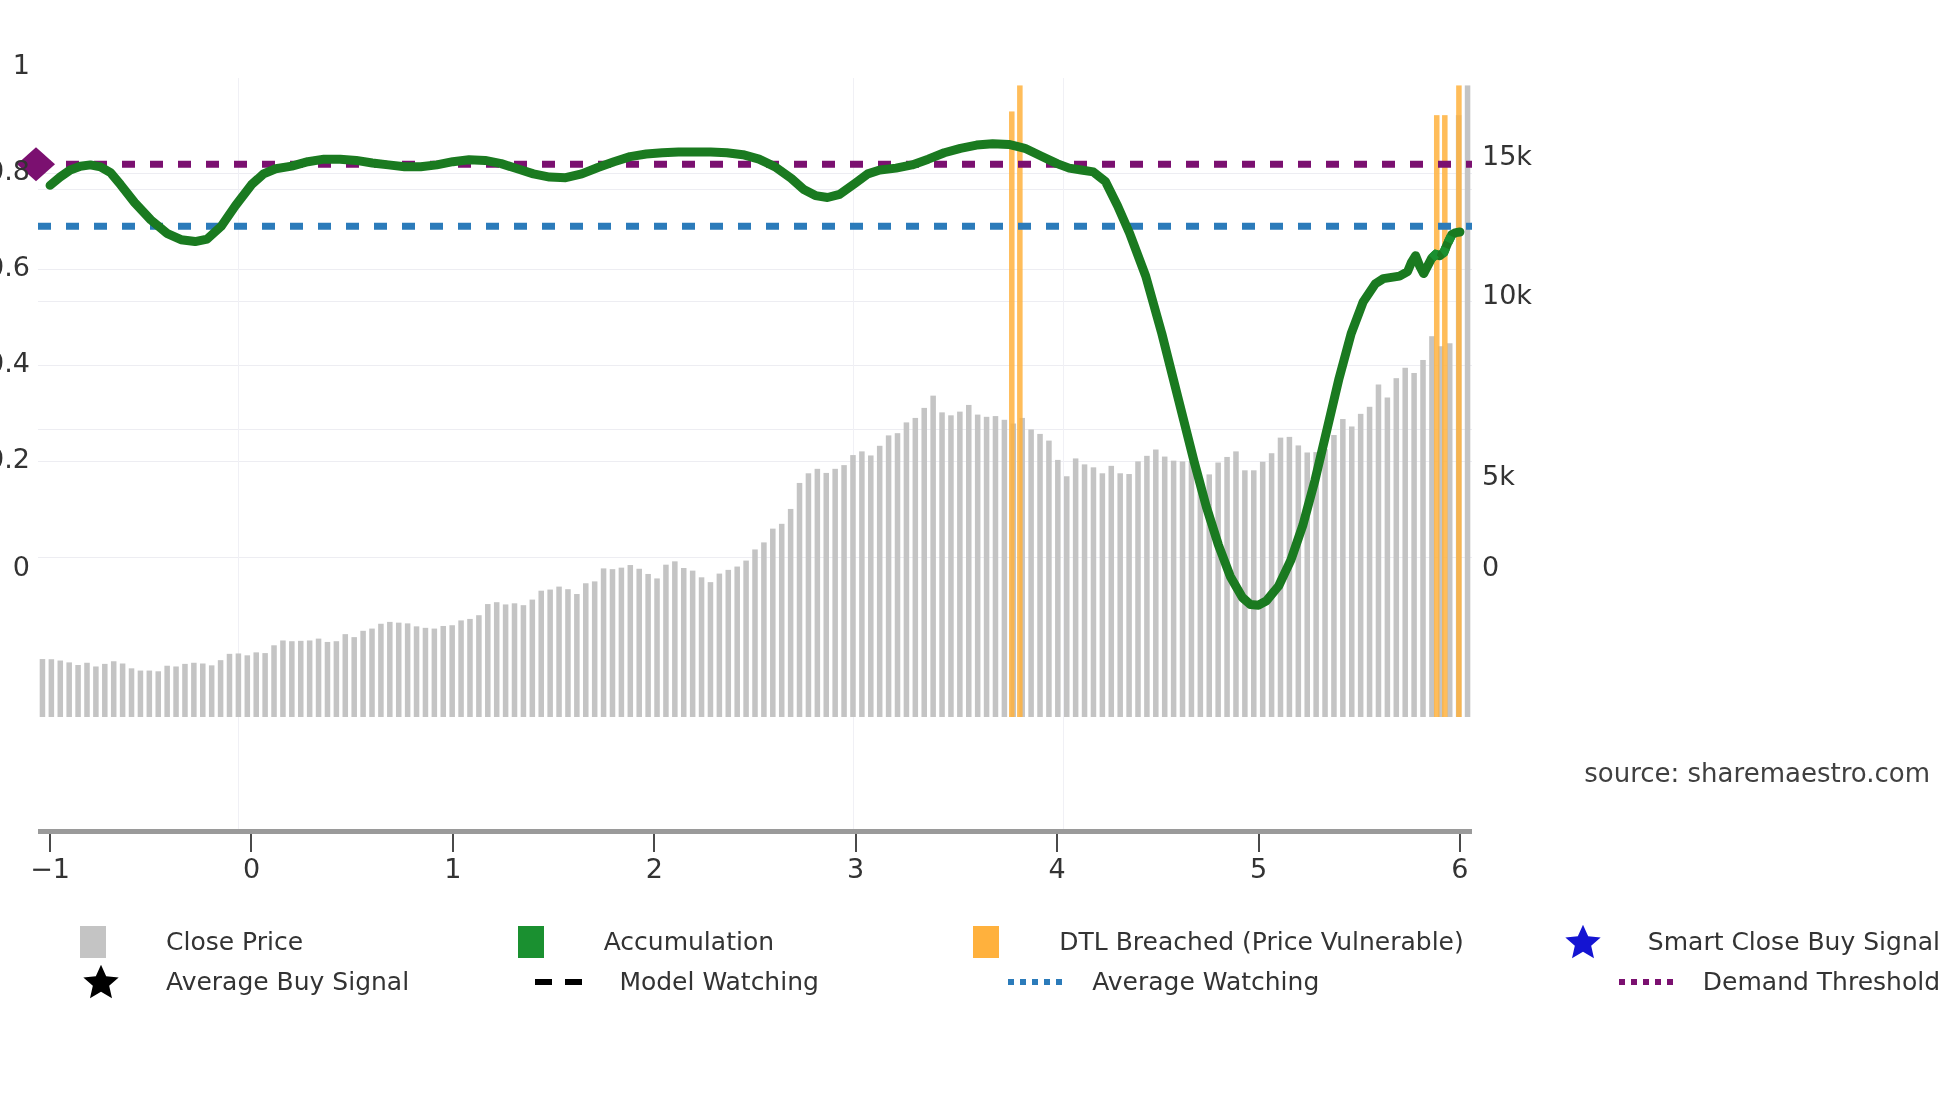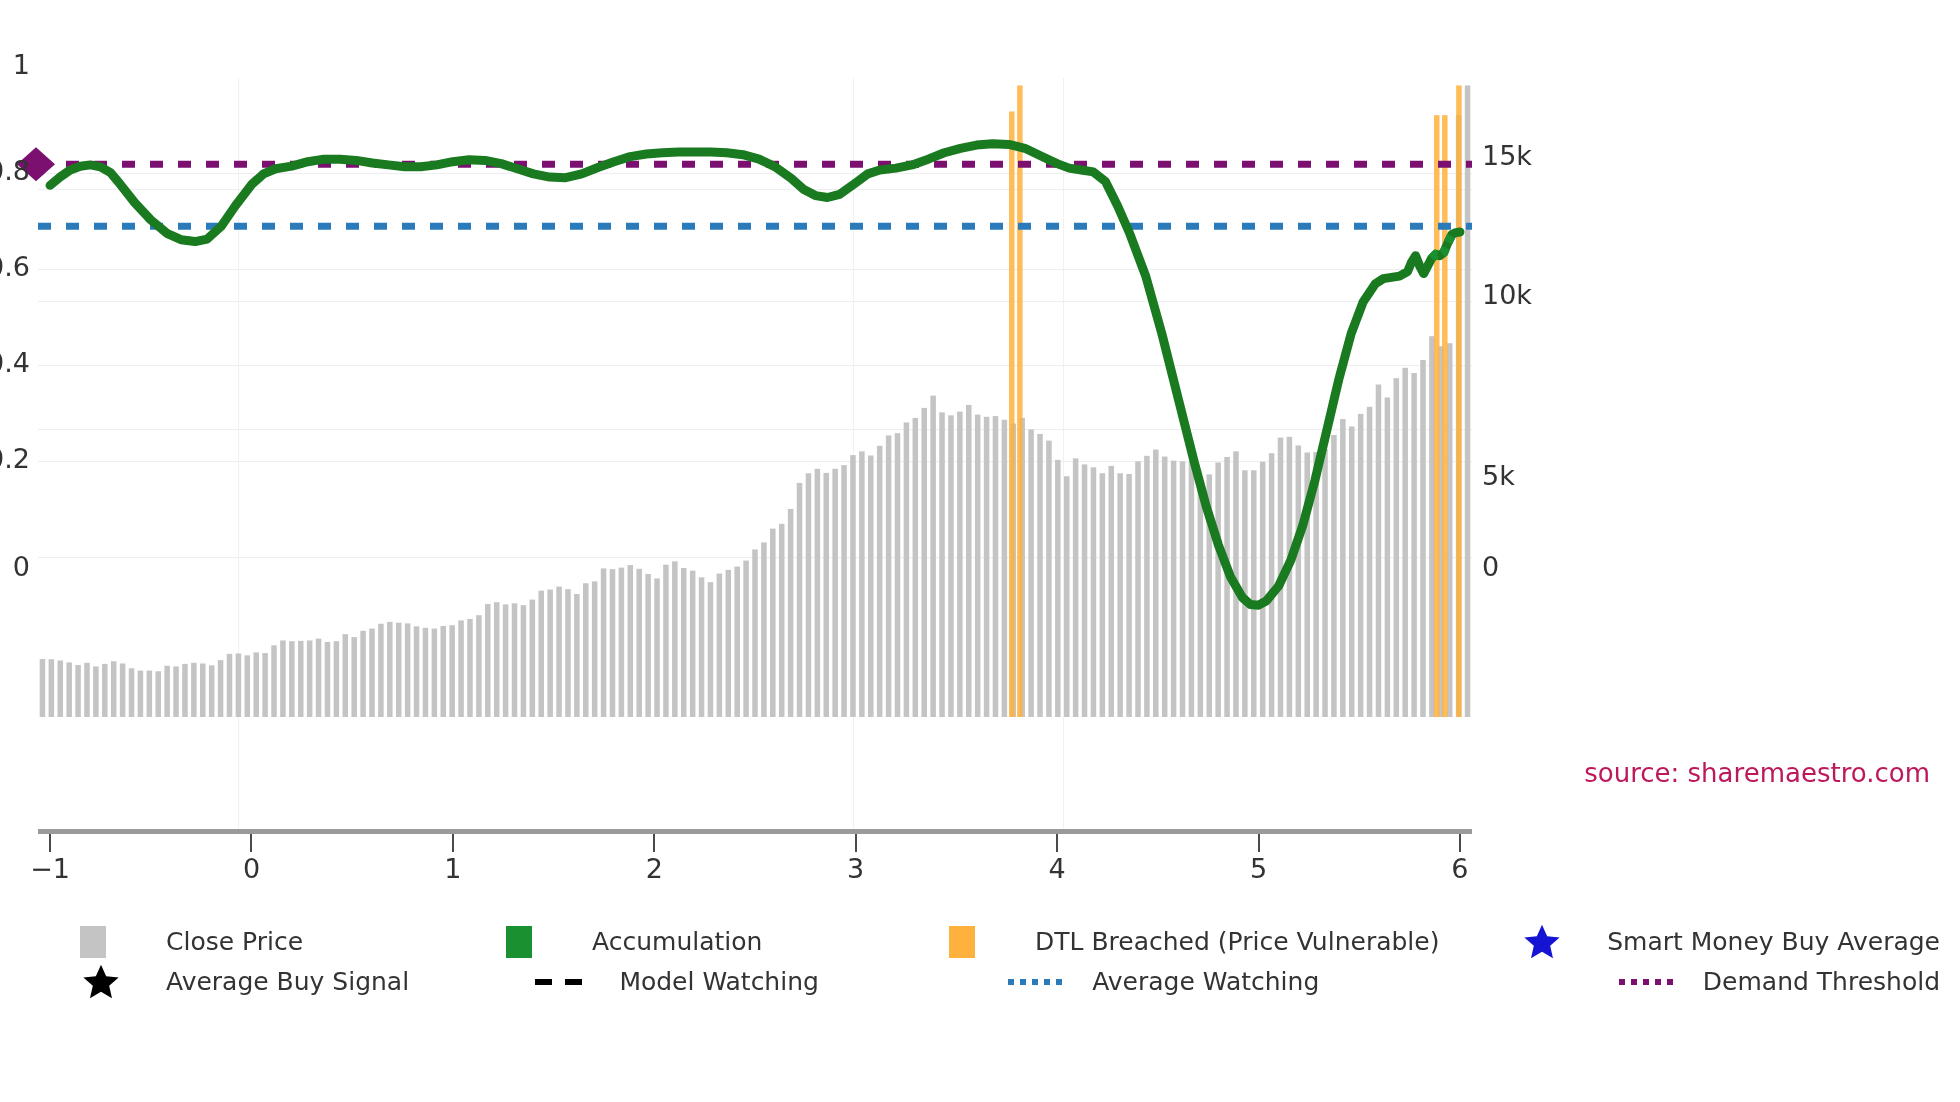--- a/index.html
+++ b/index.html
@@ -15,21 +15,21 @@
 
   svg{display:block;}
 
   
   #xaxis-line{position:absolute;left:38px;top:829px;width:1434px;height:5px;background:#9a9a9a;}
   .xtick{position:absolute;width:2px;height:18px;background:#4a4a4a;top:834px;}
   .xtick-lbl{position:absolute;top:855px;color:#333333;font-size:27px;line-height:1;transform:translateX(-50%);white-space:nowrap;}
 
   .faint-vline{position:absolute;width:1px;background:#f0f0f5;top:78px;height:751px;}
 
-  #source{position:absolute;right:30px;top:760px;color:#be185d;font-size:26px;line-height:1;white-space:nowrap;}
+  #source{position:absolute;right:30px;top:760px;color:#404040;font-size:26px;line-height:1;white-space:nowrap;}
 
   
   #legend{position:absolute;left:80px;top:926px;width:1860px;}
   .legend-row{display:flex;align-items:center;height:31px;margin-bottom:9px;}
   .legend-item{display:flex;align-items:center;height:31px;}
   .lg-key{width:86px;display:flex;align-items:center;justify-content:flex-start;flex:none;}
   .lg-text{color:#333333;font-size:25px;line-height:1;white-space:nowrap;}
   .sw-bar{width:26px;height:32px;display:block;}
   .sw-line{width:56px;height:7px;display:block;border-radius:1px;}
   .col0{width:440px;} .col1{width:480px;margin-left:20px;} .col2{width:620px;} .col3{width:auto;}
@@ -289,21 +289,21 @@
           <span class="sw-bar" style="background:#ffb13d"></span>
         </span>
         <span class="lg-text">DTL Breached (Price Vulnerable)</span>
       </div>
       <div class="legend-item col3">
         <span class="lg-key">
           <svg width="42" height="40" viewBox="0 0 24 24">
               <polygon points="12,1.6 15.1,8.6 22.6,9.3 16.9,14.3 18.6,21.8 12,17.8 5.4,21.8 7.1,14.3 1.4,9.3 8.9,8.6" fill="#1414d2"></polygon>
             </svg>
         </span>
-        <span class="lg-text">Smart Money Buy Average</span>
+        <span class="lg-text">Smart Close Buy Signal</span>
       </div>
     </div>
 
     <div class="legend-row">
       <div class="legend-item col0">
         <span class="lg-key">
           <svg width="42" height="40" viewBox="0 0 24 24">
               <polygon points="12,1.6 15.1,8.6 22.6,9.3 16.9,14.3 18.6,21.8 12,17.8 5.4,21.8 7.1,14.3 1.4,9.3 8.9,8.6" fill="#000000"></polygon>
             </svg>
         </span>

